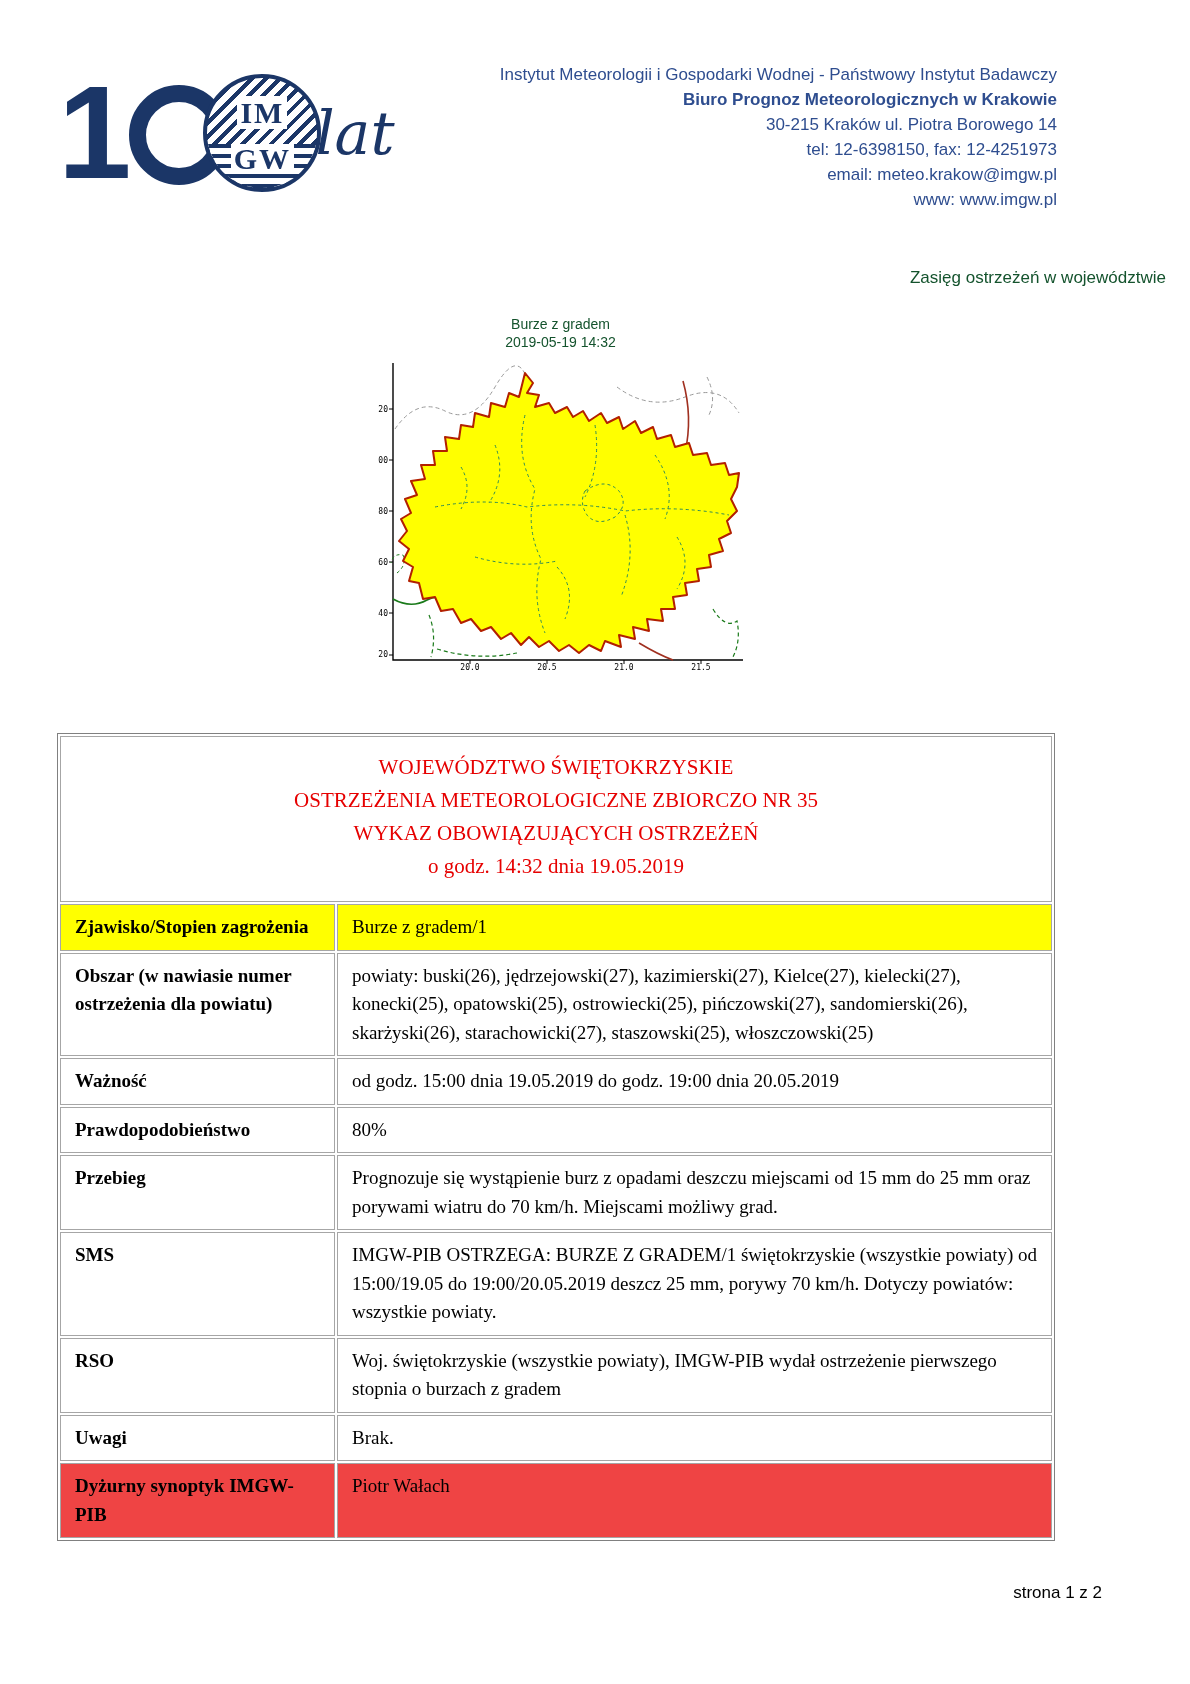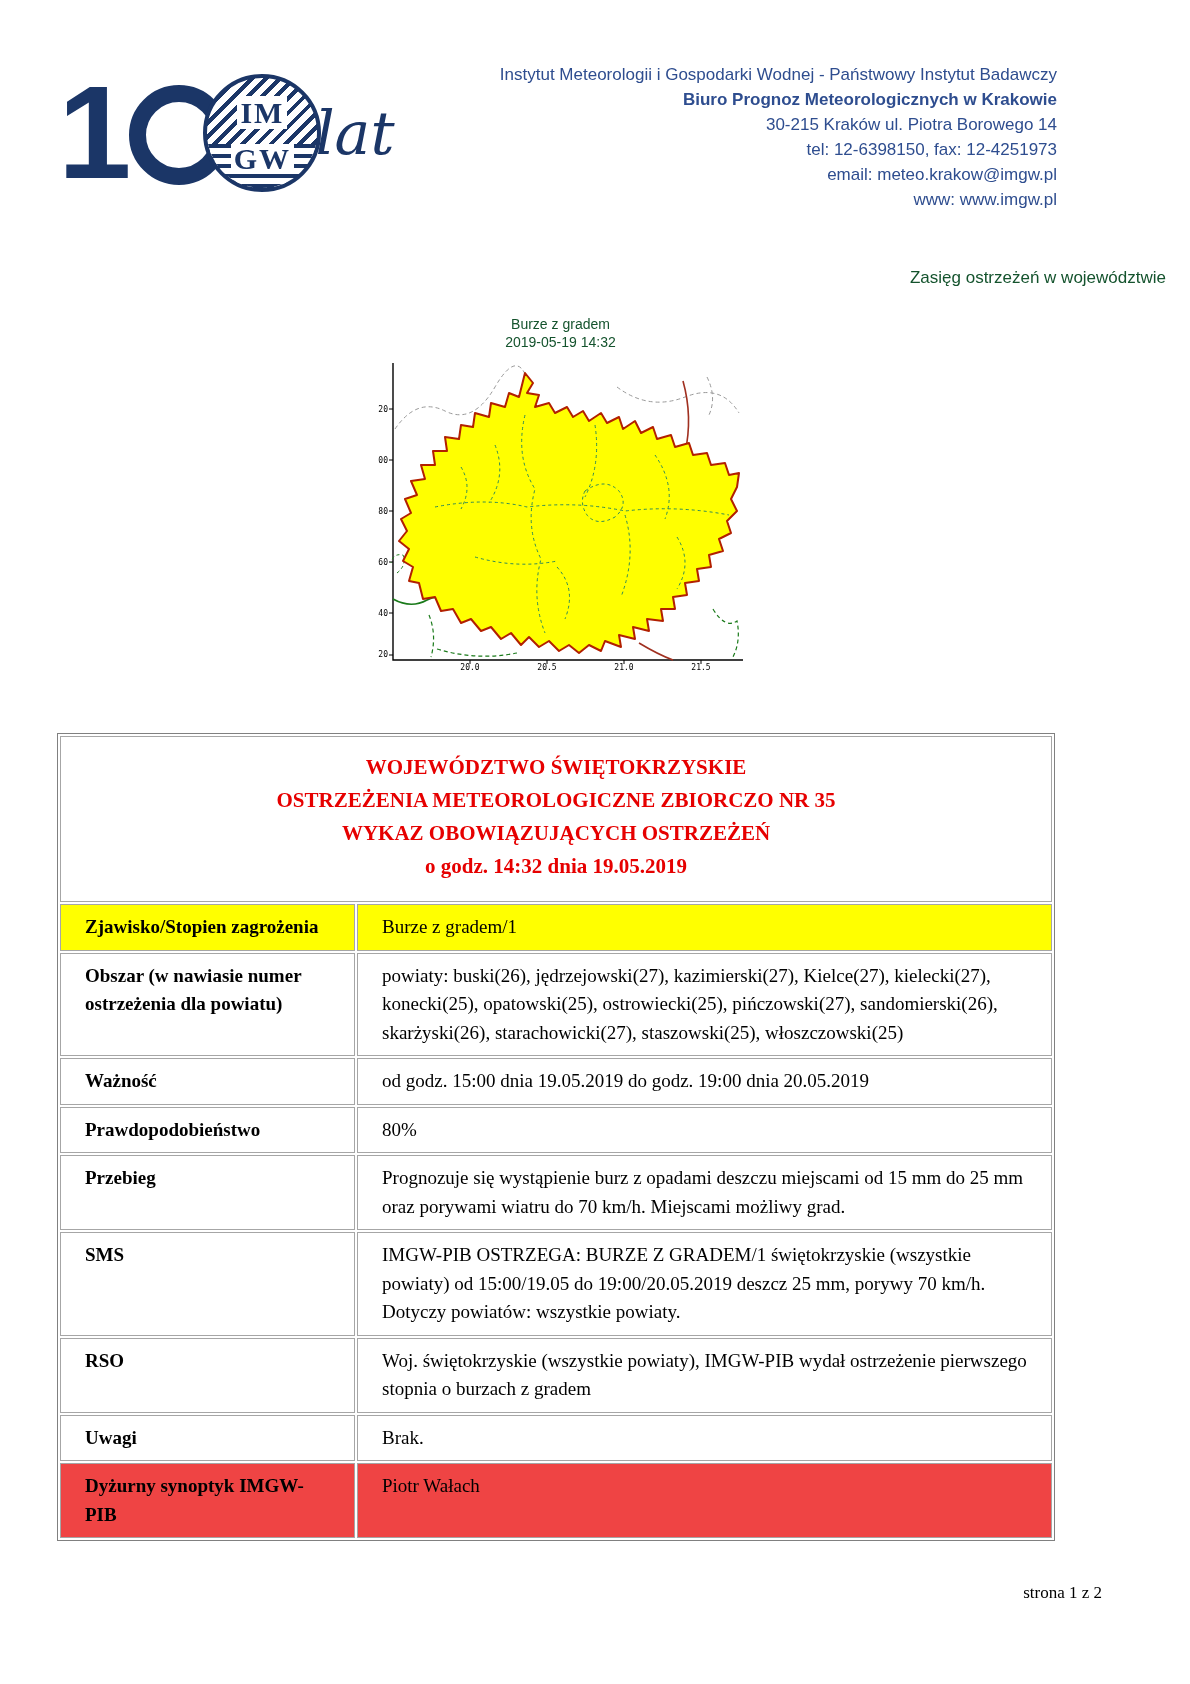--- a/index.html
+++ b/index.html
@@ -87,37 +87,37 @@
   
   .warn-table{
     position:absolute;left:57px;top:733px;width:998px;
     border-collapse:separate;border-spacing:2px;
     border:1px solid #808080;
     background:#ffffff;
     font-size:19px;
   }
   .warn-table td{
     border:1px solid #a6a6a6;
-    padding:8px 24px;
+    padding:8px 14px;
     vertical-align:top;
     line-height:1.5;
     background:#ffffff;
   }
   .warn-table td.label-col{width:245px;font-weight:bold;}
   .title-cell{text-align:center;padding:14px 8px 18px 8px !important;}
   .title-line{
-    color:#e60000;font-weight:bold;font-size:21px;line-height:33px;
+    color:#e60000;font-weight:normal;font-size:21px;line-height:33px;
   }
   .row-yellow td{background:#ffff00;}
   .row-gray td{background:#ef4444;}
 
   
   .footer-page{
     position:absolute;right:88px;top:1583px;
-    font-family:Liberation Serif, serif;
+    font-family:Liberation Sans, sans-serif;
     font-size:17px;color:#000;
   }
 </style>
 </head>
 <body>
 
 <div class="page">
 
   <div class="logo">
     <div class="logo-one">1</div>

